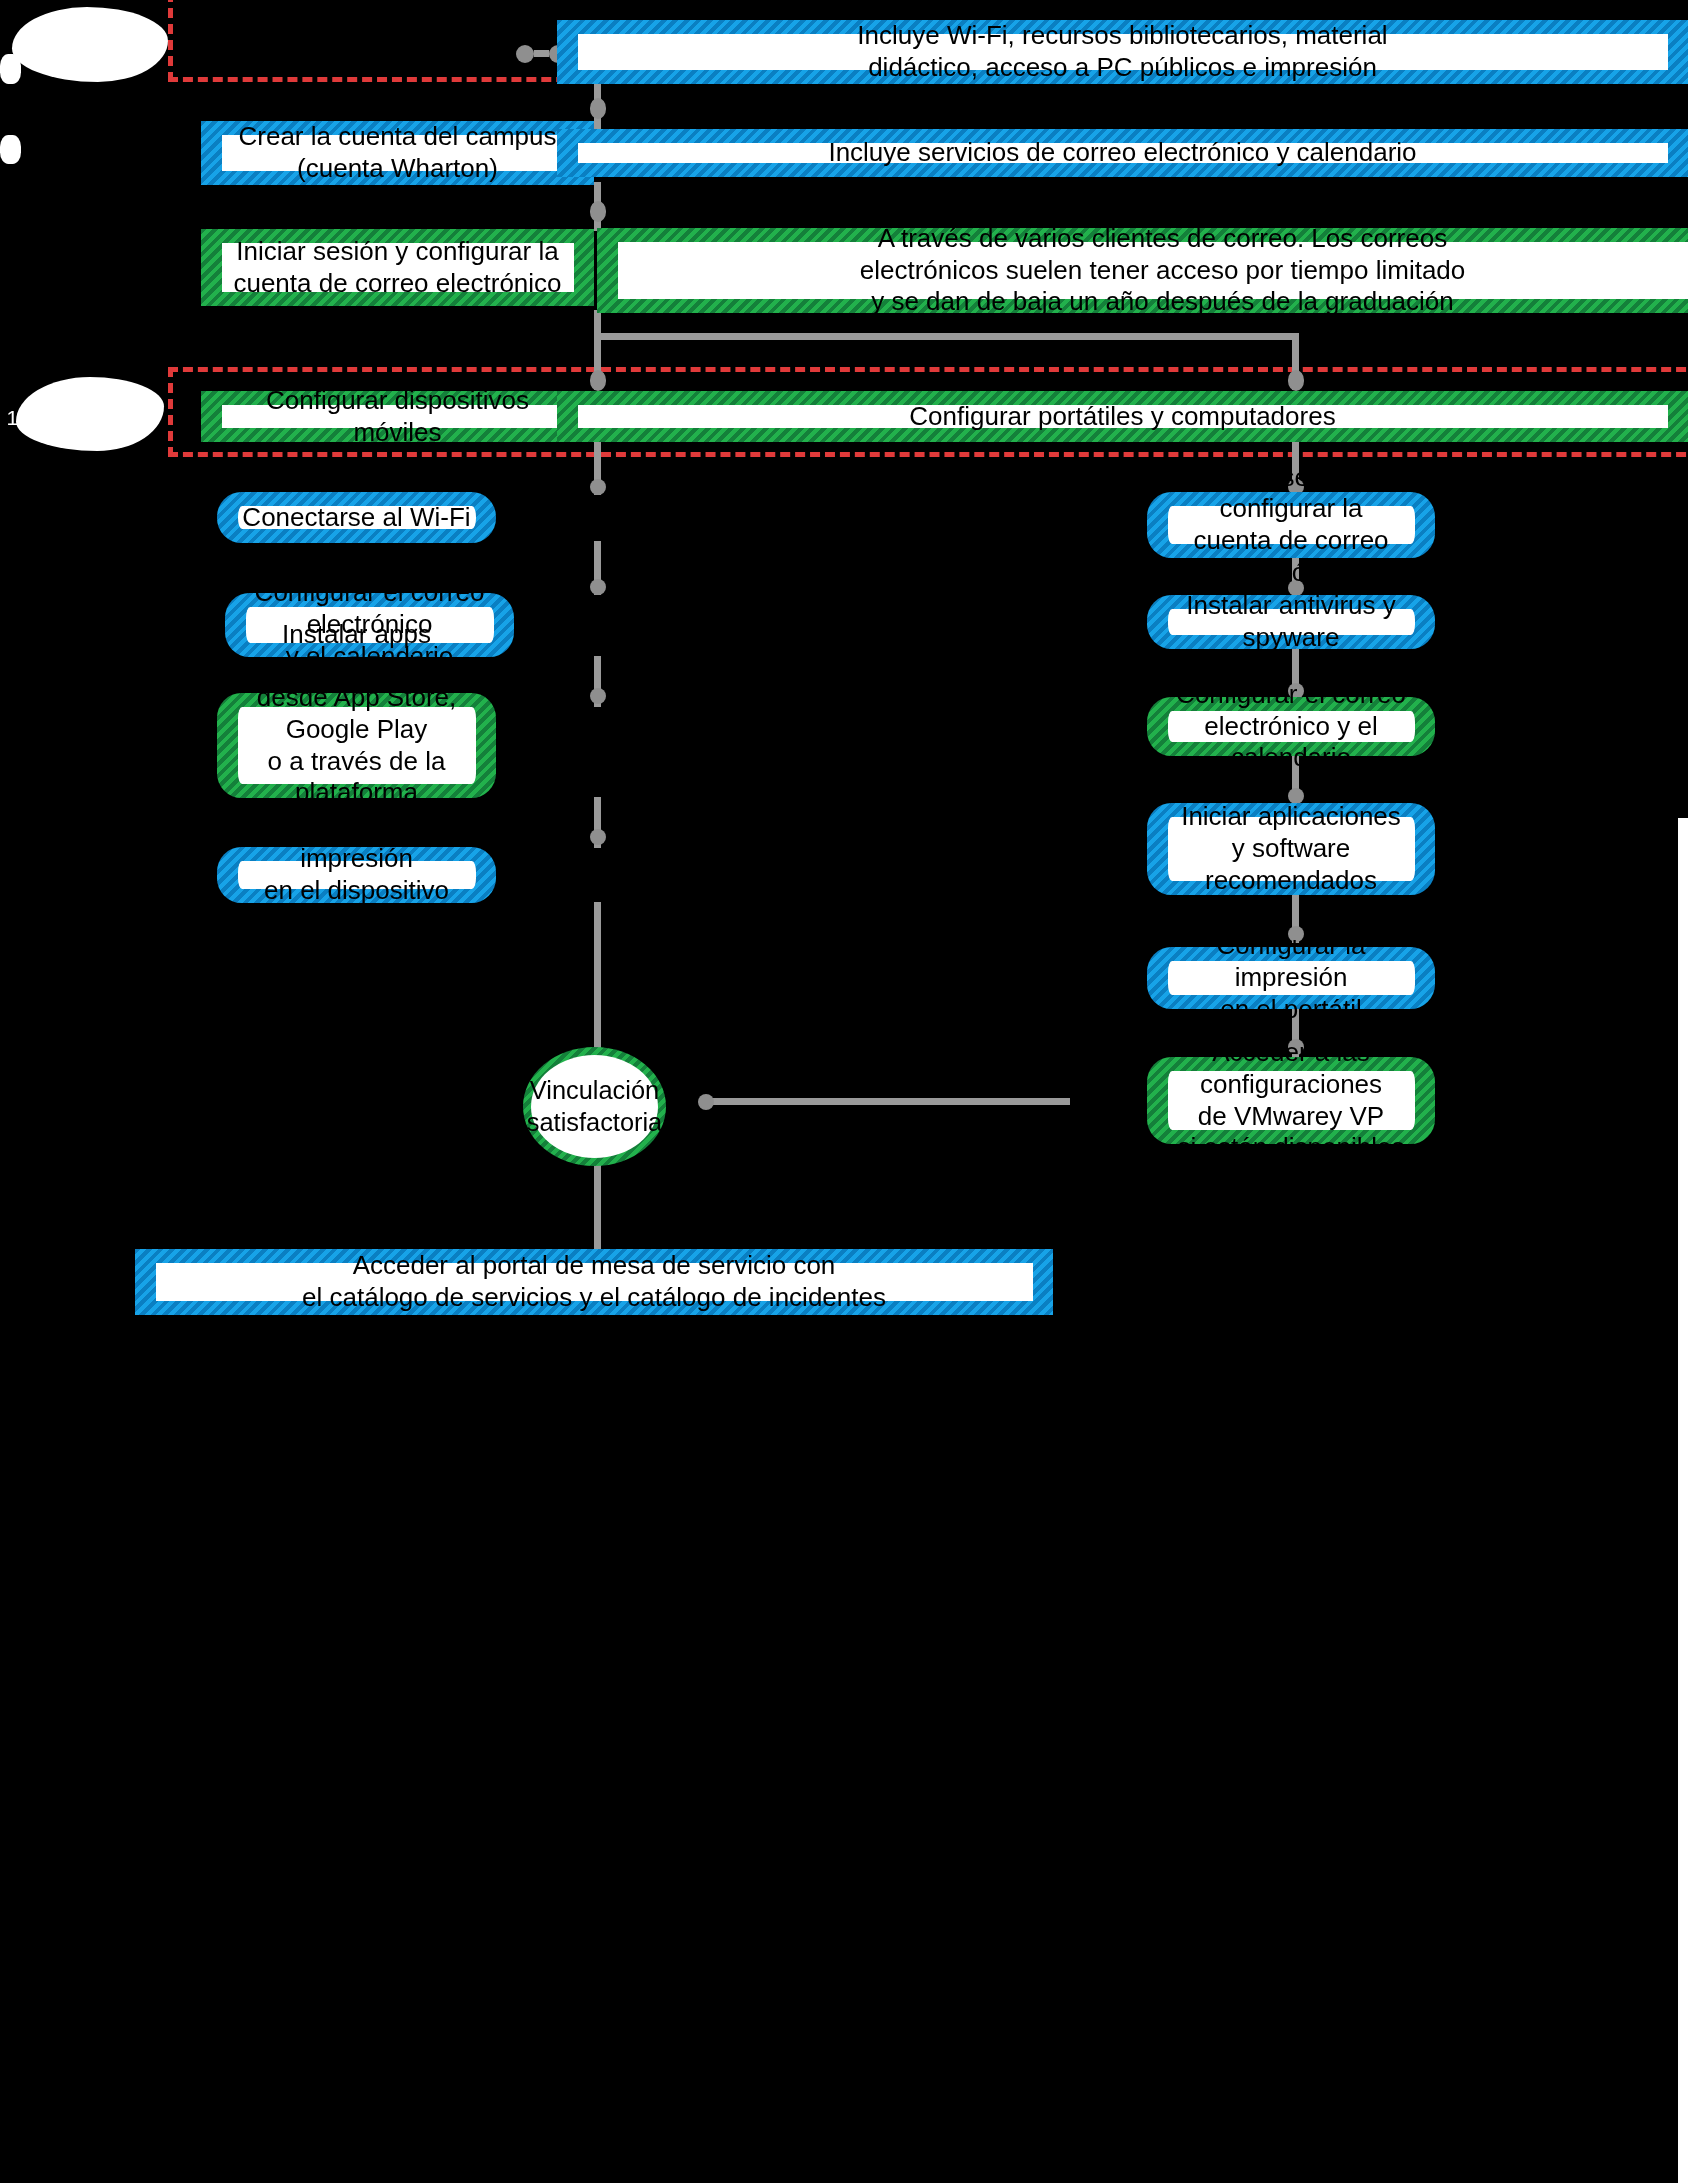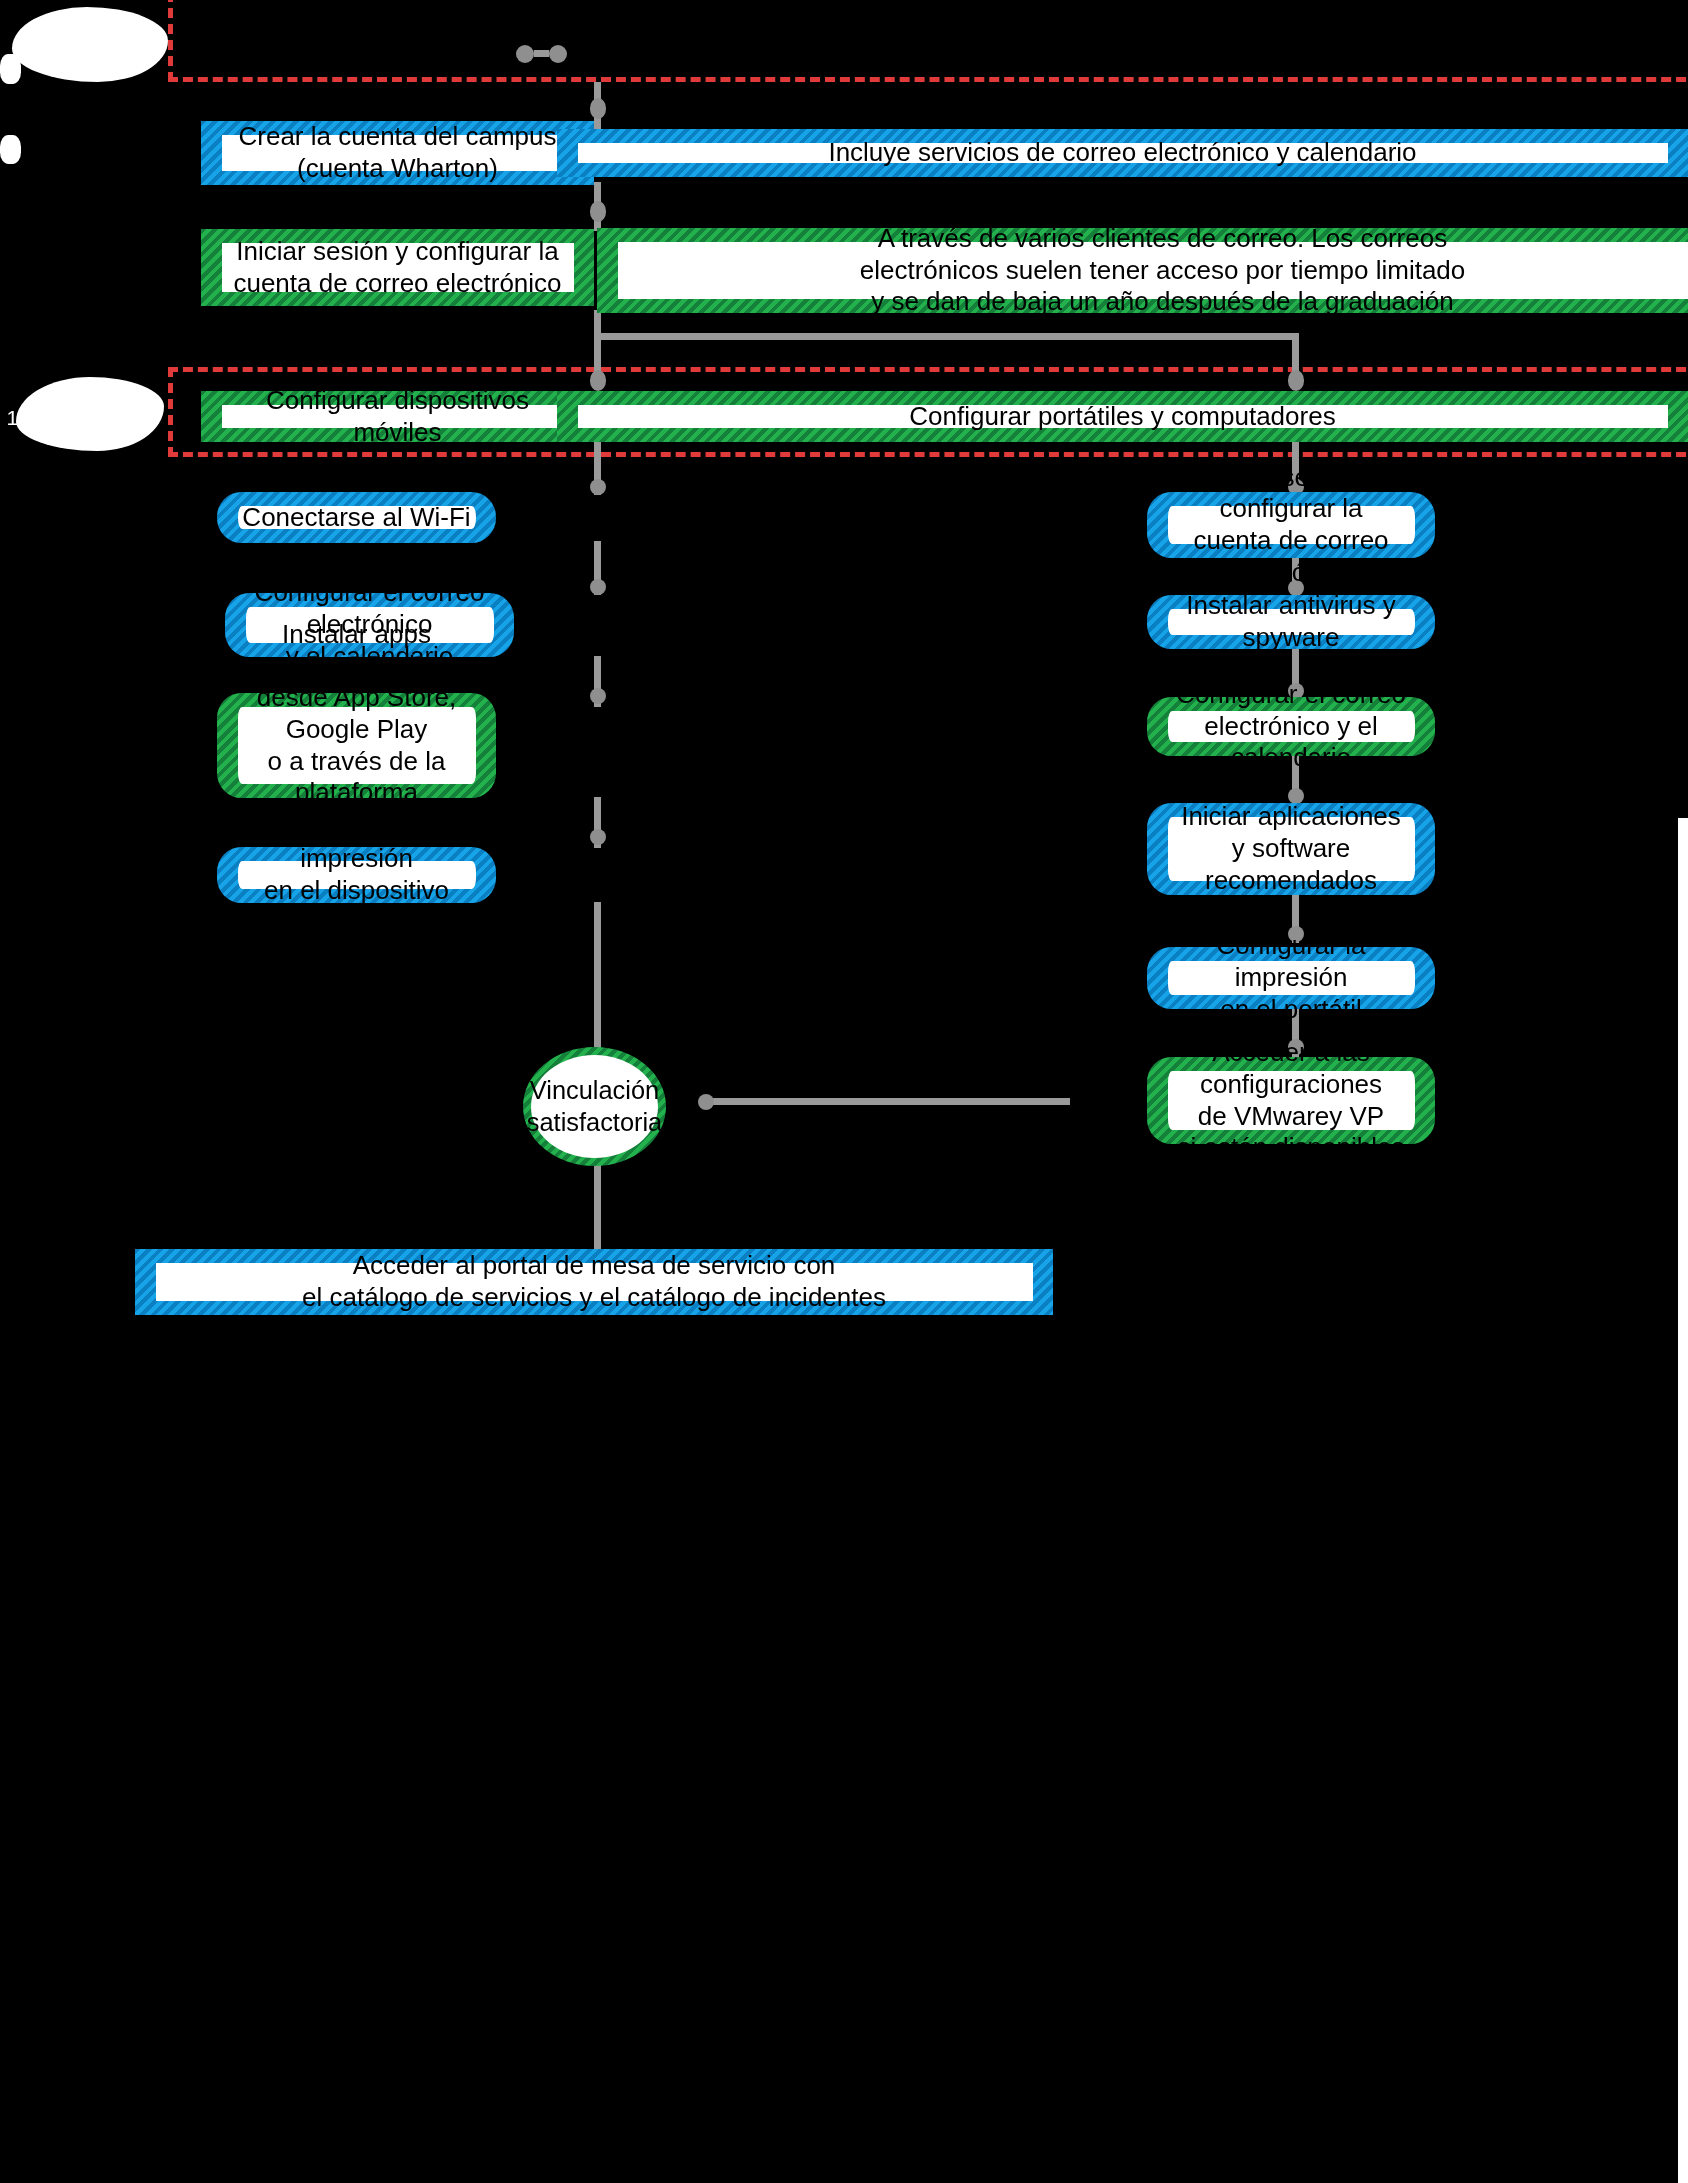--- a/index.html
+++ b/index.html
@@ -164,20 +164,24 @@
       <div class="bar"></div>
       <div class="cap"></div>
   </div>
   <div class="dumb" style="left:516px;top:254px;width:51px;">
     <div class="cap"></div>
       <div class="bar"></div>
       <div class="cap"></div>
   </div>
 
 
+  <div class="node sq b-blue" style="left:557px;top:19.7px;width:1131px;height:64px;">
+    <span class="txt">Incluye Wi-Fi, recursos bibliotecarios, material
+didáctico,  acceso a PC públicos e impresión</span>
+  </div>
 
   <div class="node sq b-blue" style="left:201px;top:121px;width:393px;height:64px;">
     <span class="txt">Crear la cuenta del campus
 (cuenta Wharton)</span>
   </div>
 
   <div class="node sq b-blue" style="left:557px;top:129px;width:1131px;height:48px;">
     <span class="txt">Incluye servicios de correo electrónico y calendario</span>
   </div>
 

